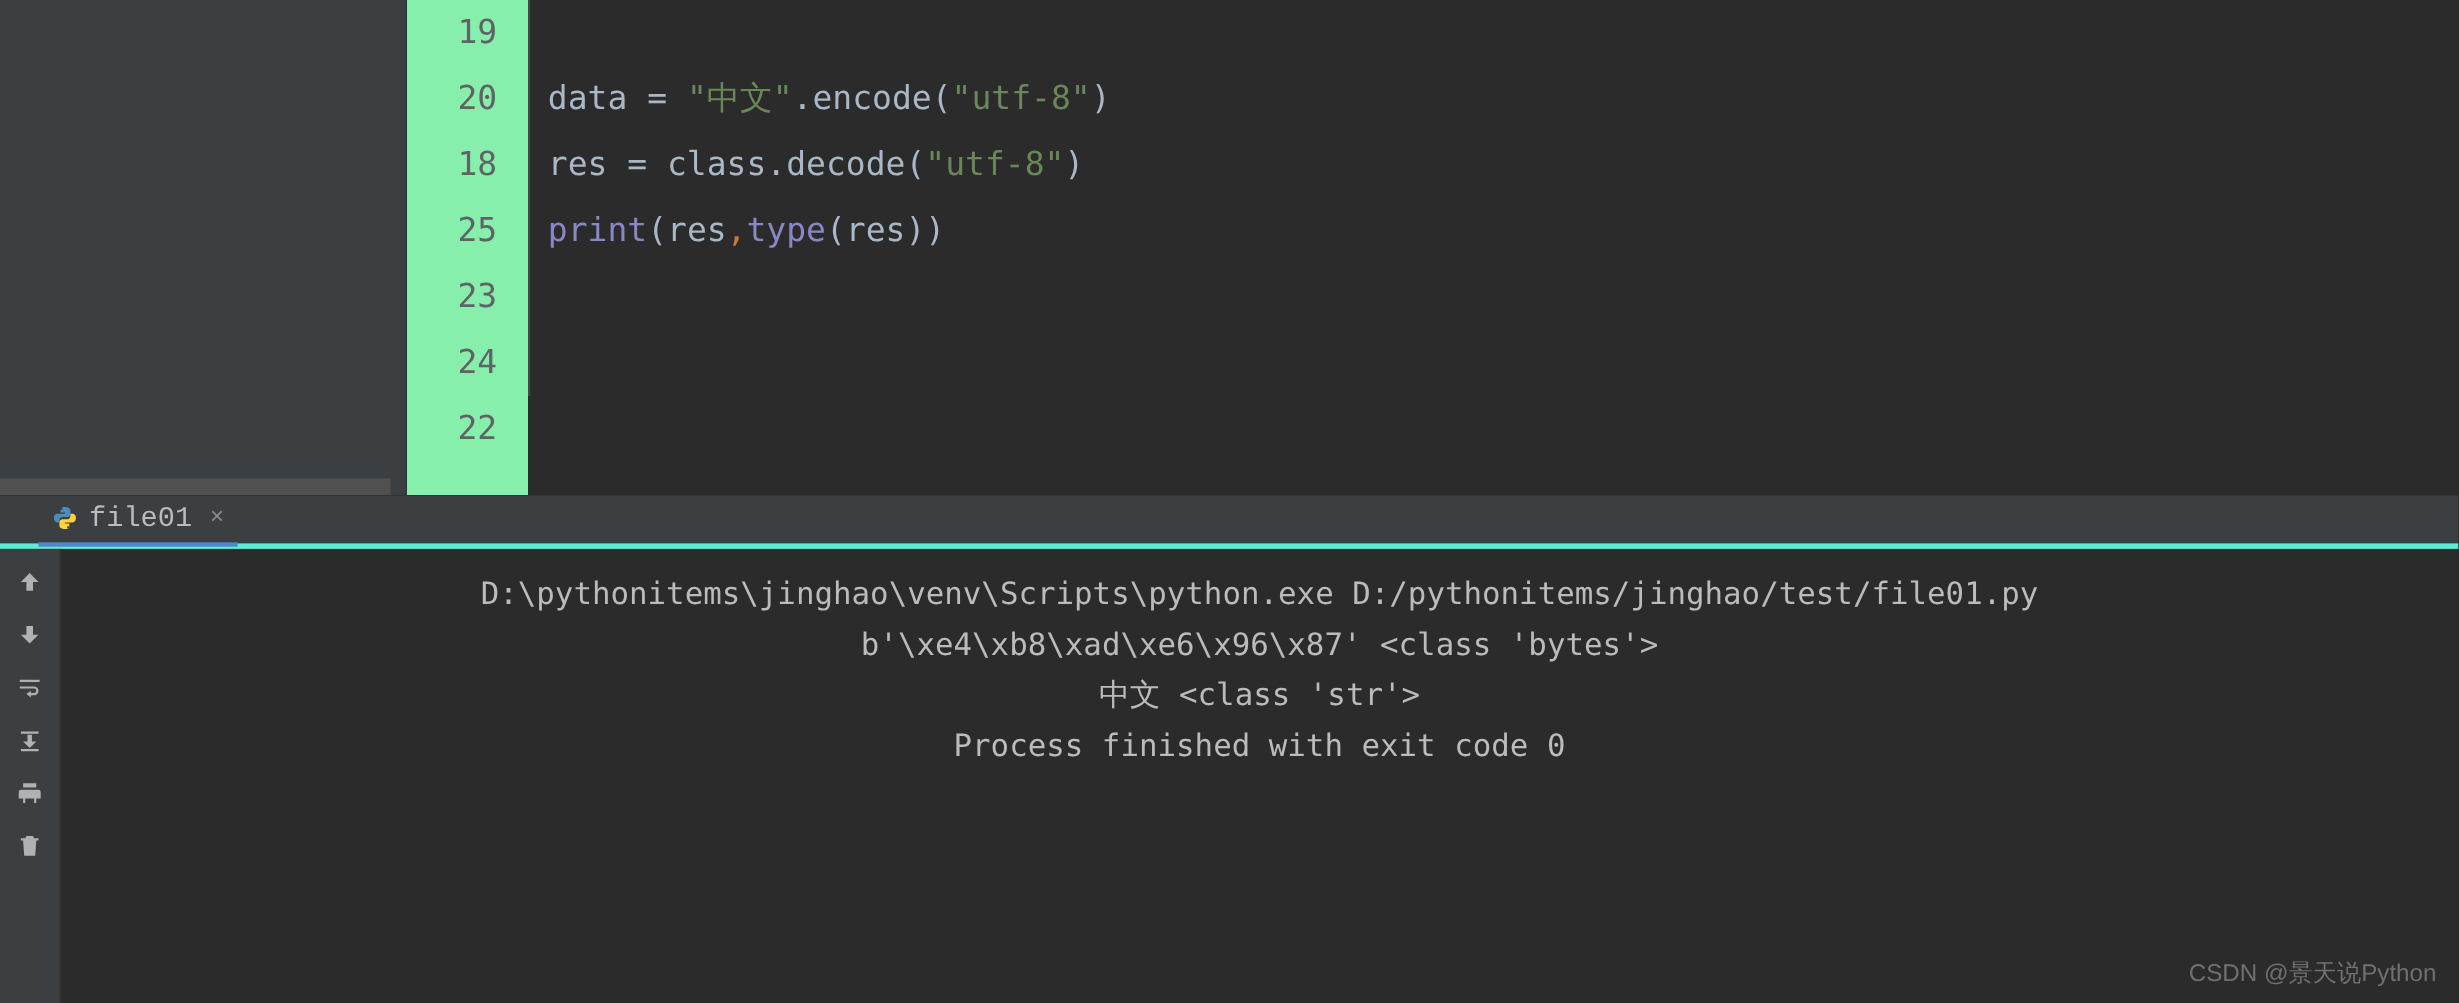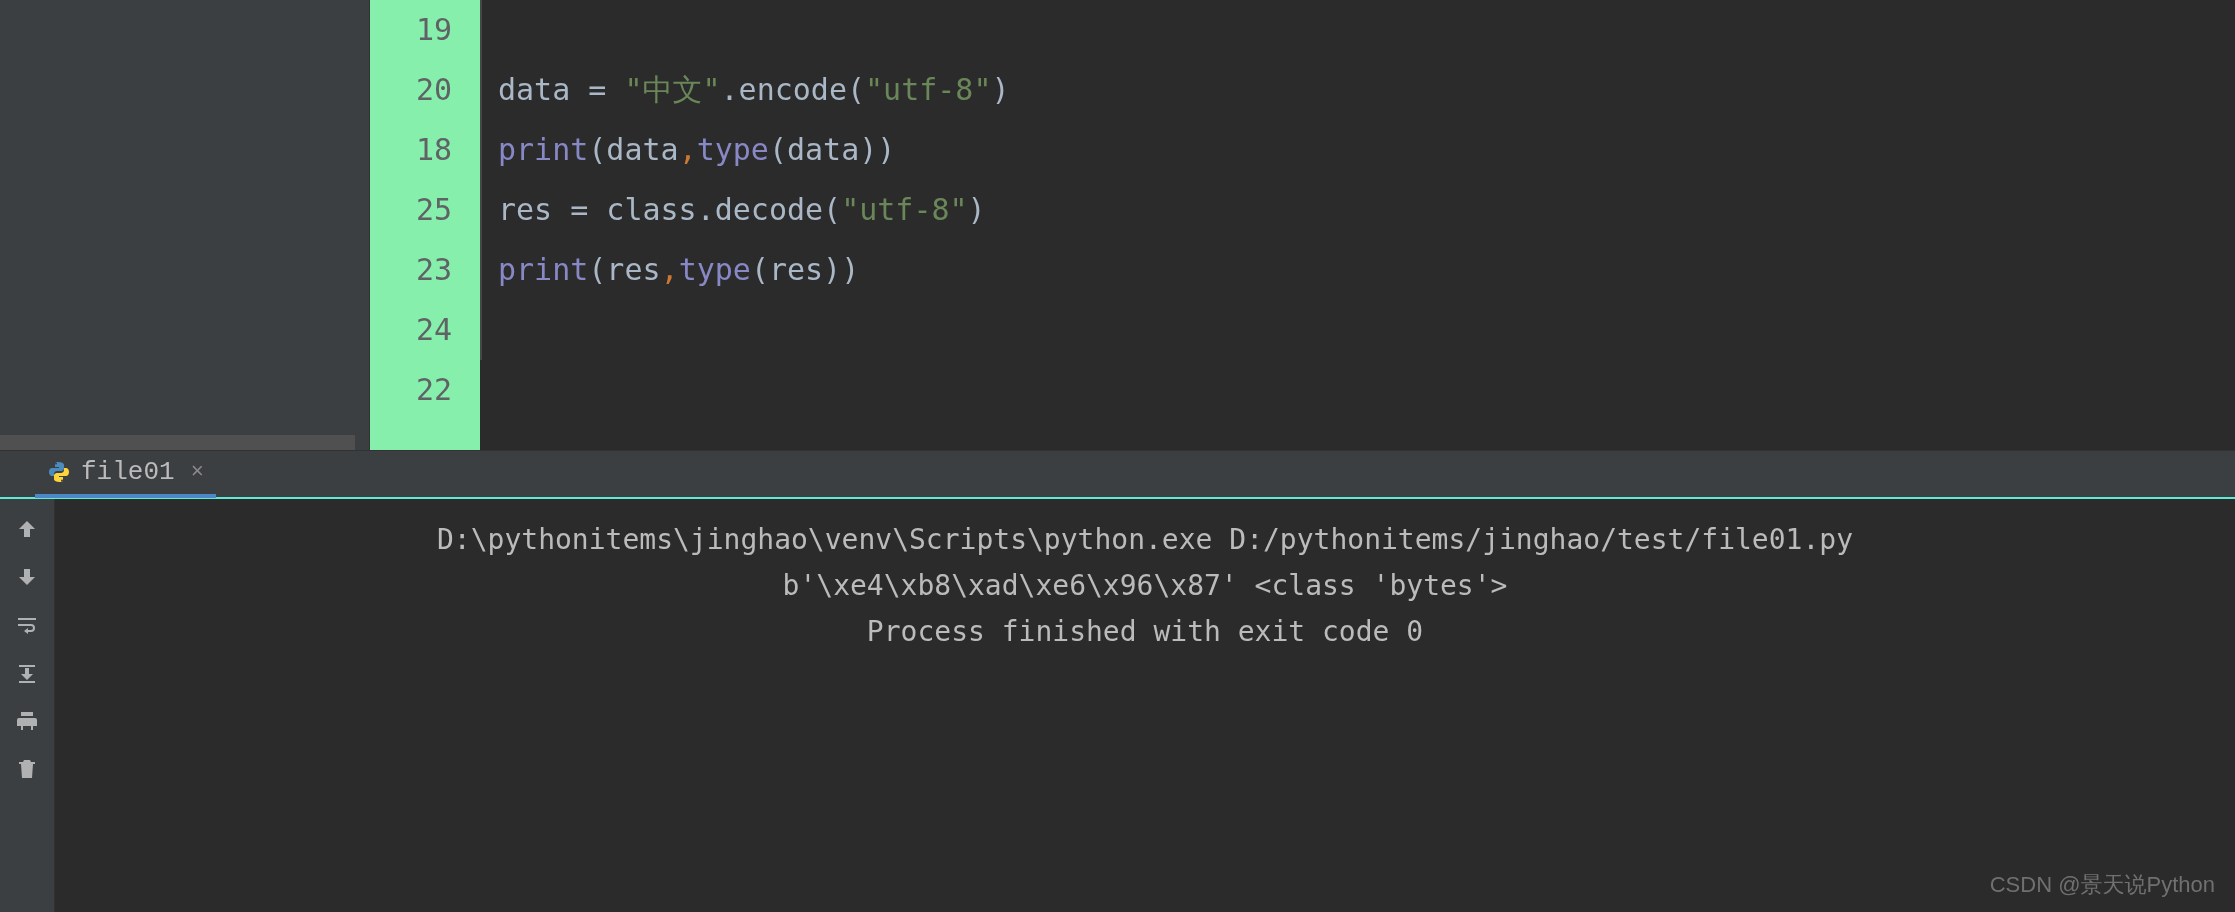--- a/index.html
+++ b/index.html
@@ -82,21 +82,21 @@
     .run-panel {
       flex: 1;
       display: flex;
       flex-direction: column;
       background: #2b2b2b;
       border-top: 1px solid #323232;
     }
     .run-tabs {
       height: 48px;
       background: #3c3f41;
-      border-bottom: 2px solid #5eead4;
+      border-bottom: 5px solid #5eead4;
       display: flex;
       align-items: center;
       padding-left: 35px;
     }
     .run-tab {
       display: flex;
       align-items: center;
       gap: 10px;
       height: 48px;
       padding: 0 12px;
@@ -175,21 +175,20 @@
       <div class="gutter-line">18</div>
       <div class="gutter-line">25</div>
       <div class="gutter-line">23</div>
       <div class="gutter-line">24</div>
       <div class="gutter-line">22</div>
     </div>
     <div class="code-area">
       <div class="indent-guide"></div>
       <div class="code-line"></div>
       <div class="code-line"><span class="tok-default">data = </span><span class="tok-string">"中文"</span><span class="tok-default">.encode(</span><span class="tok-string">"utf-8"</span><span class="tok-default">)</span></div>
-      <div class="code-line"><span class="tok-builtin">print</span><span class="tok-default">(data</span><span class="tok-punct">,</span><span class="tok-builtin">type</span><span class="tok-default">(data))</span></div>
       <div class="code-line"><span class="tok-default">res = class.decode(</span><span class="tok-string">"utf-8"</span><span class="tok-default">)</span></div>
       <div class="code-line"><span class="tok-builtin">print</span><span class="tok-default">(res</span><span class="tok-punct">,</span><span class="tok-builtin">type</span><span class="tok-default">(res))</span></div>
       <div class="code-line"></div>
       <div class="code-line"></div>
     </div>
   </div>
 </div>
 
 <div class="run-panel">
   <div class="run-tabs">
@@ -230,17 +229,17 @@
         <svg viewBox="0 0 24 24">
             <path d="M6 3h12v4H6zm-2 6h16a2 2 0 012 2v6h-4v4H6v-4H2v-6a2 2 0 012-2zm4 8v4h8v-4z"></path>
           </svg>
       </div>
       <div class="toolbar-icon">
         <svg viewBox="0 0 24 24">
             <path d="M6 7h12l-1 14H7zM9 3h6l1 2h4v2H4V5h4z"></path>
           </svg>
       </div>
     </div>
-    <div class="console-output"><div>D:\pythonitems\jinghao\venv\Scripts\python.exe D:/pythonitems/jinghao/test/file01.py</div><div>b'\xe4\xb8\xad\xe6\x96\x87' &lt;class 'bytes'&gt;</div><div></div><div>Process finished with exit code 0</div></div>
+    <div class="console-output"><div>D:\pythonitems\jinghao\venv\Scripts\python.exe D:/pythonitems/jinghao/test/file01.py</div><div>b'\xe4\xb8\xad\xe6\x96\x87' &lt;class 'bytes'&gt;</div><div>中文 &lt;class 'str'&gt;</div><div></div><div>Process finished with exit code 0</div></div>
   </div>
 </div>
 
 <div class="watermark">CSDN @景天说Python</div>
 
 </body></html>

